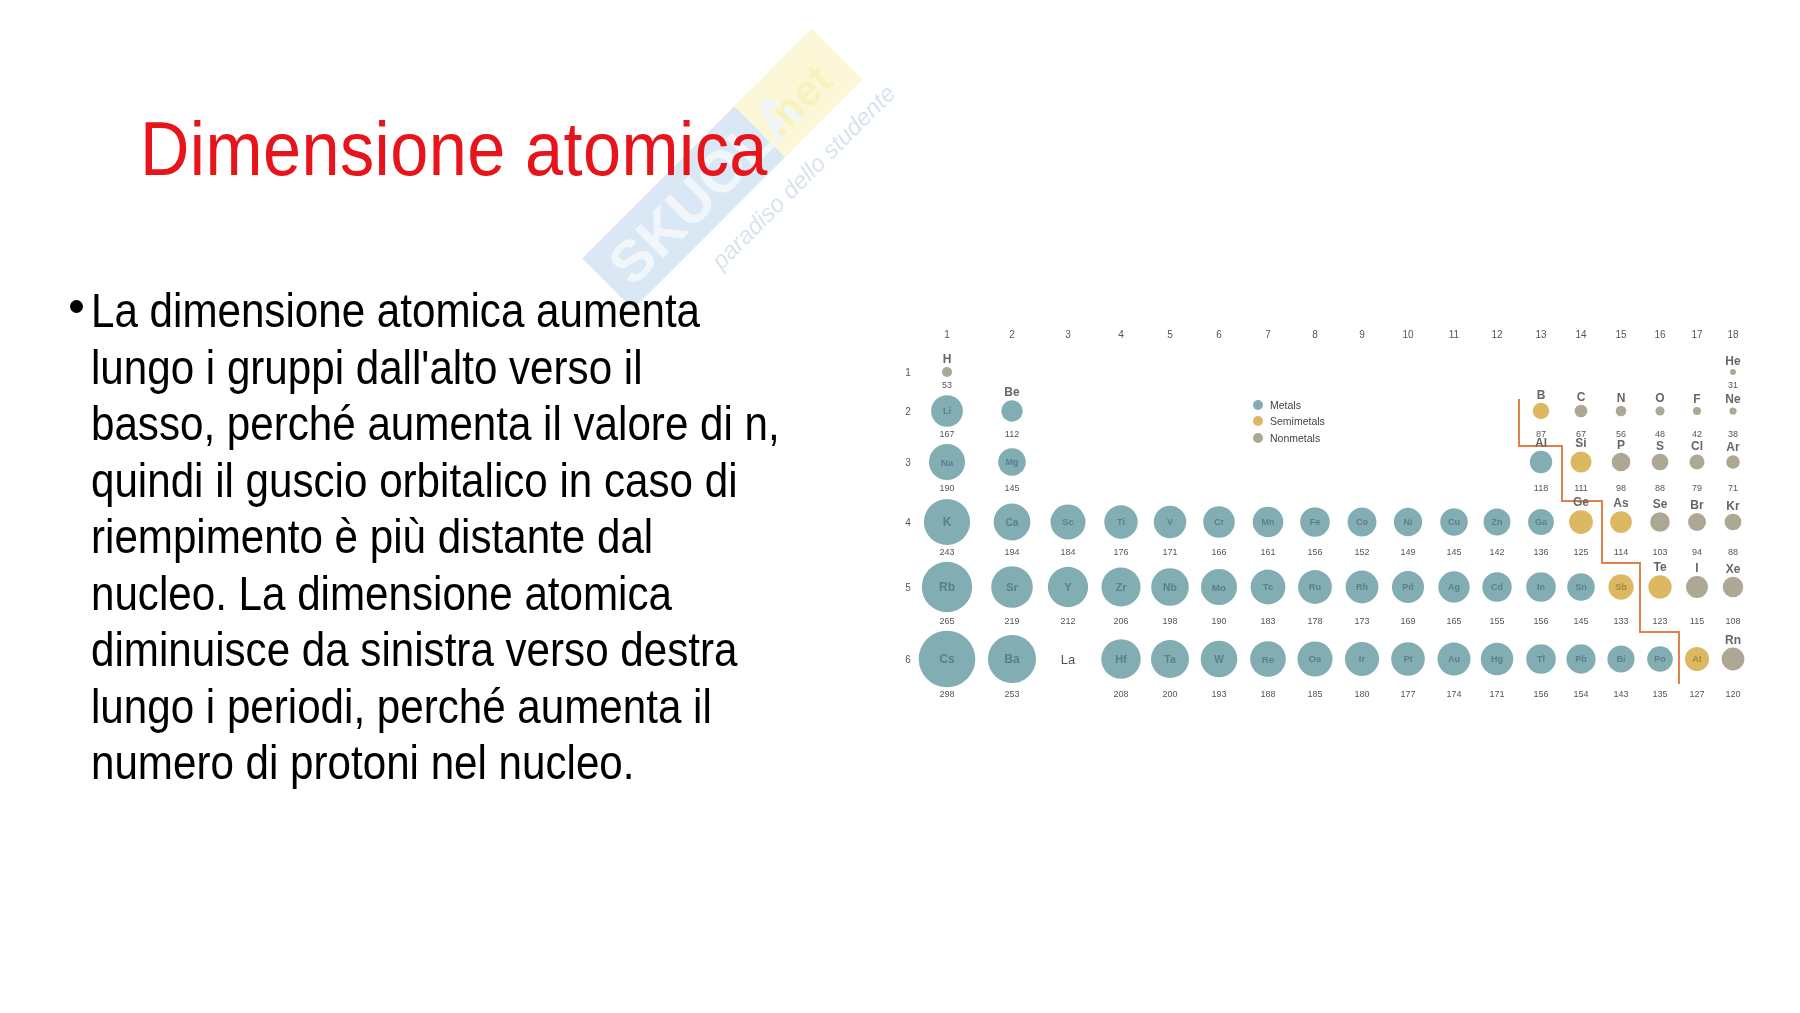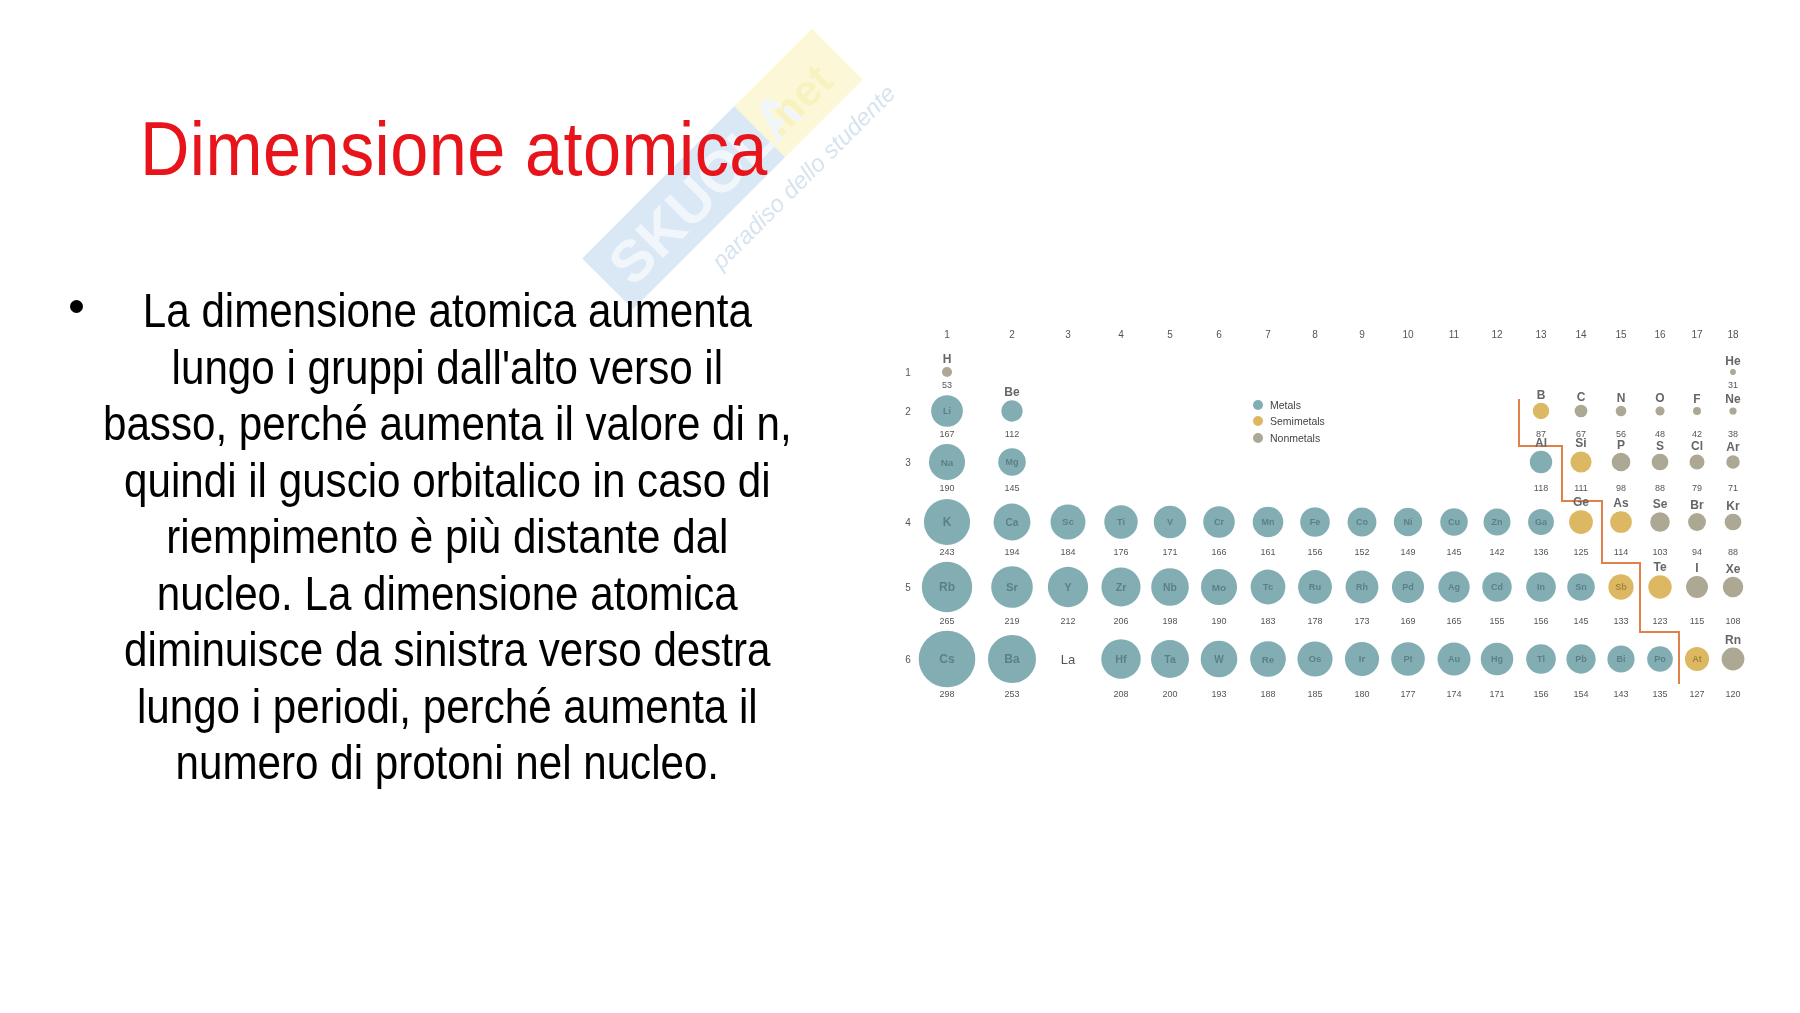--- a/index.html
+++ b/index.html
@@ -5,21 +5,21 @@
   html, body { margin: 0; padding: 0; background: #ffffff; }
   body { width: 1800px; height: 1013px; position: relative; overflow: hidden;
          font-family: "Liberation Sans", "DejaVu Sans", sans-serif; }
   .slide { position: absolute; left: 0; top: 0; width: 1800px; height: 1013px; background: #fff; }
   .watermark { position: absolute; left: 540px; top: 20px; width: 360px; height: 300px; pointer-events: none; }
   .title { position: absolute; left: 140px; top: 104px; margin: 0; font-weight: normal;
            font-size: 76px; line-height: 90px; color: #e8141b; white-space: nowrap;
            transform: scaleX(0.9); transform-origin: left top; letter-spacing: 0.5px; }
   .bullet-block { position: absolute; left: 60px; top: 282px; width: 820px; }
   .bullet-dot { position: absolute; left: 10px; top: 18px; width: 13px; height: 13px; border-radius: 50%; background: #000; }
-  .bullet-lines { position: absolute; left: 43px; top: 0; text-align: center; }
+  .bullet-lines { position: absolute; left: 31px; top: 0; }
   .bullet-line { display: block; font-size: 49px; line-height: 56.5px; color: #000; white-space: nowrap;
                  transform: scaleX(0.86); transform-origin: left top; height: 56.5px; }
   .ptable { position: absolute; left: 0; top: 0; width: 1800px; height: 1013px; pointer-events: none; }
   .ptable text { font-family: "Liberation Sans", "DejaVu Sans", sans-serif; }
 </style>
 </head>
 <body>
 
 <div class="slide">
 

